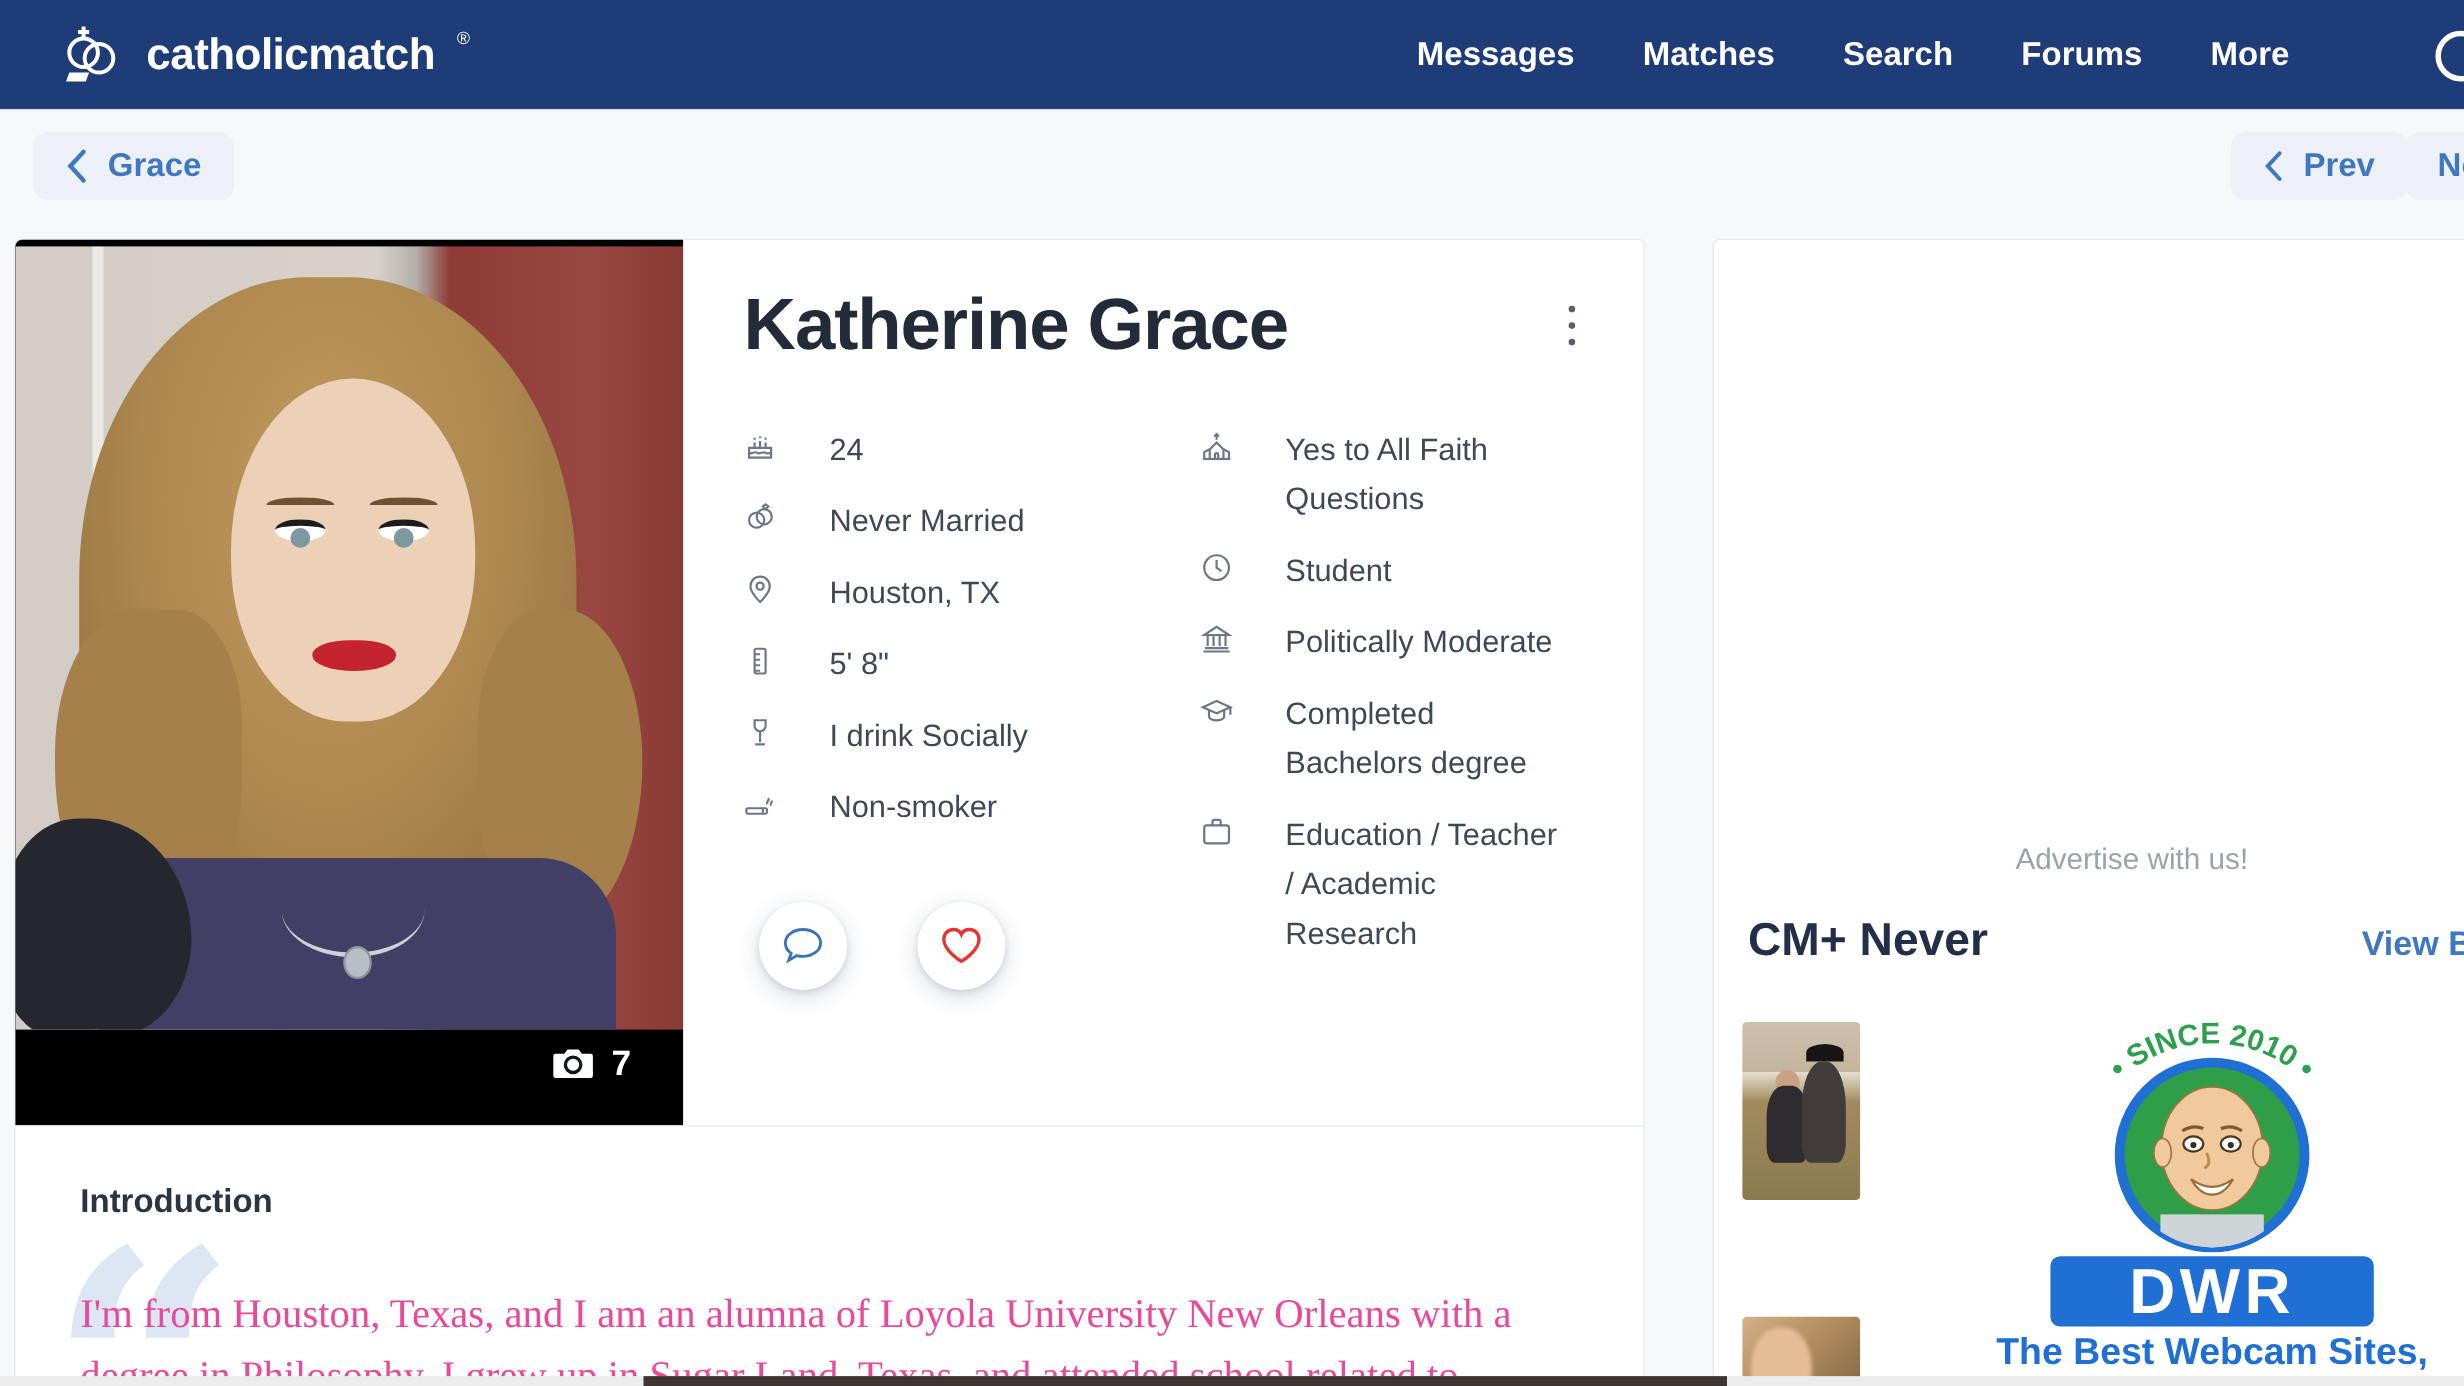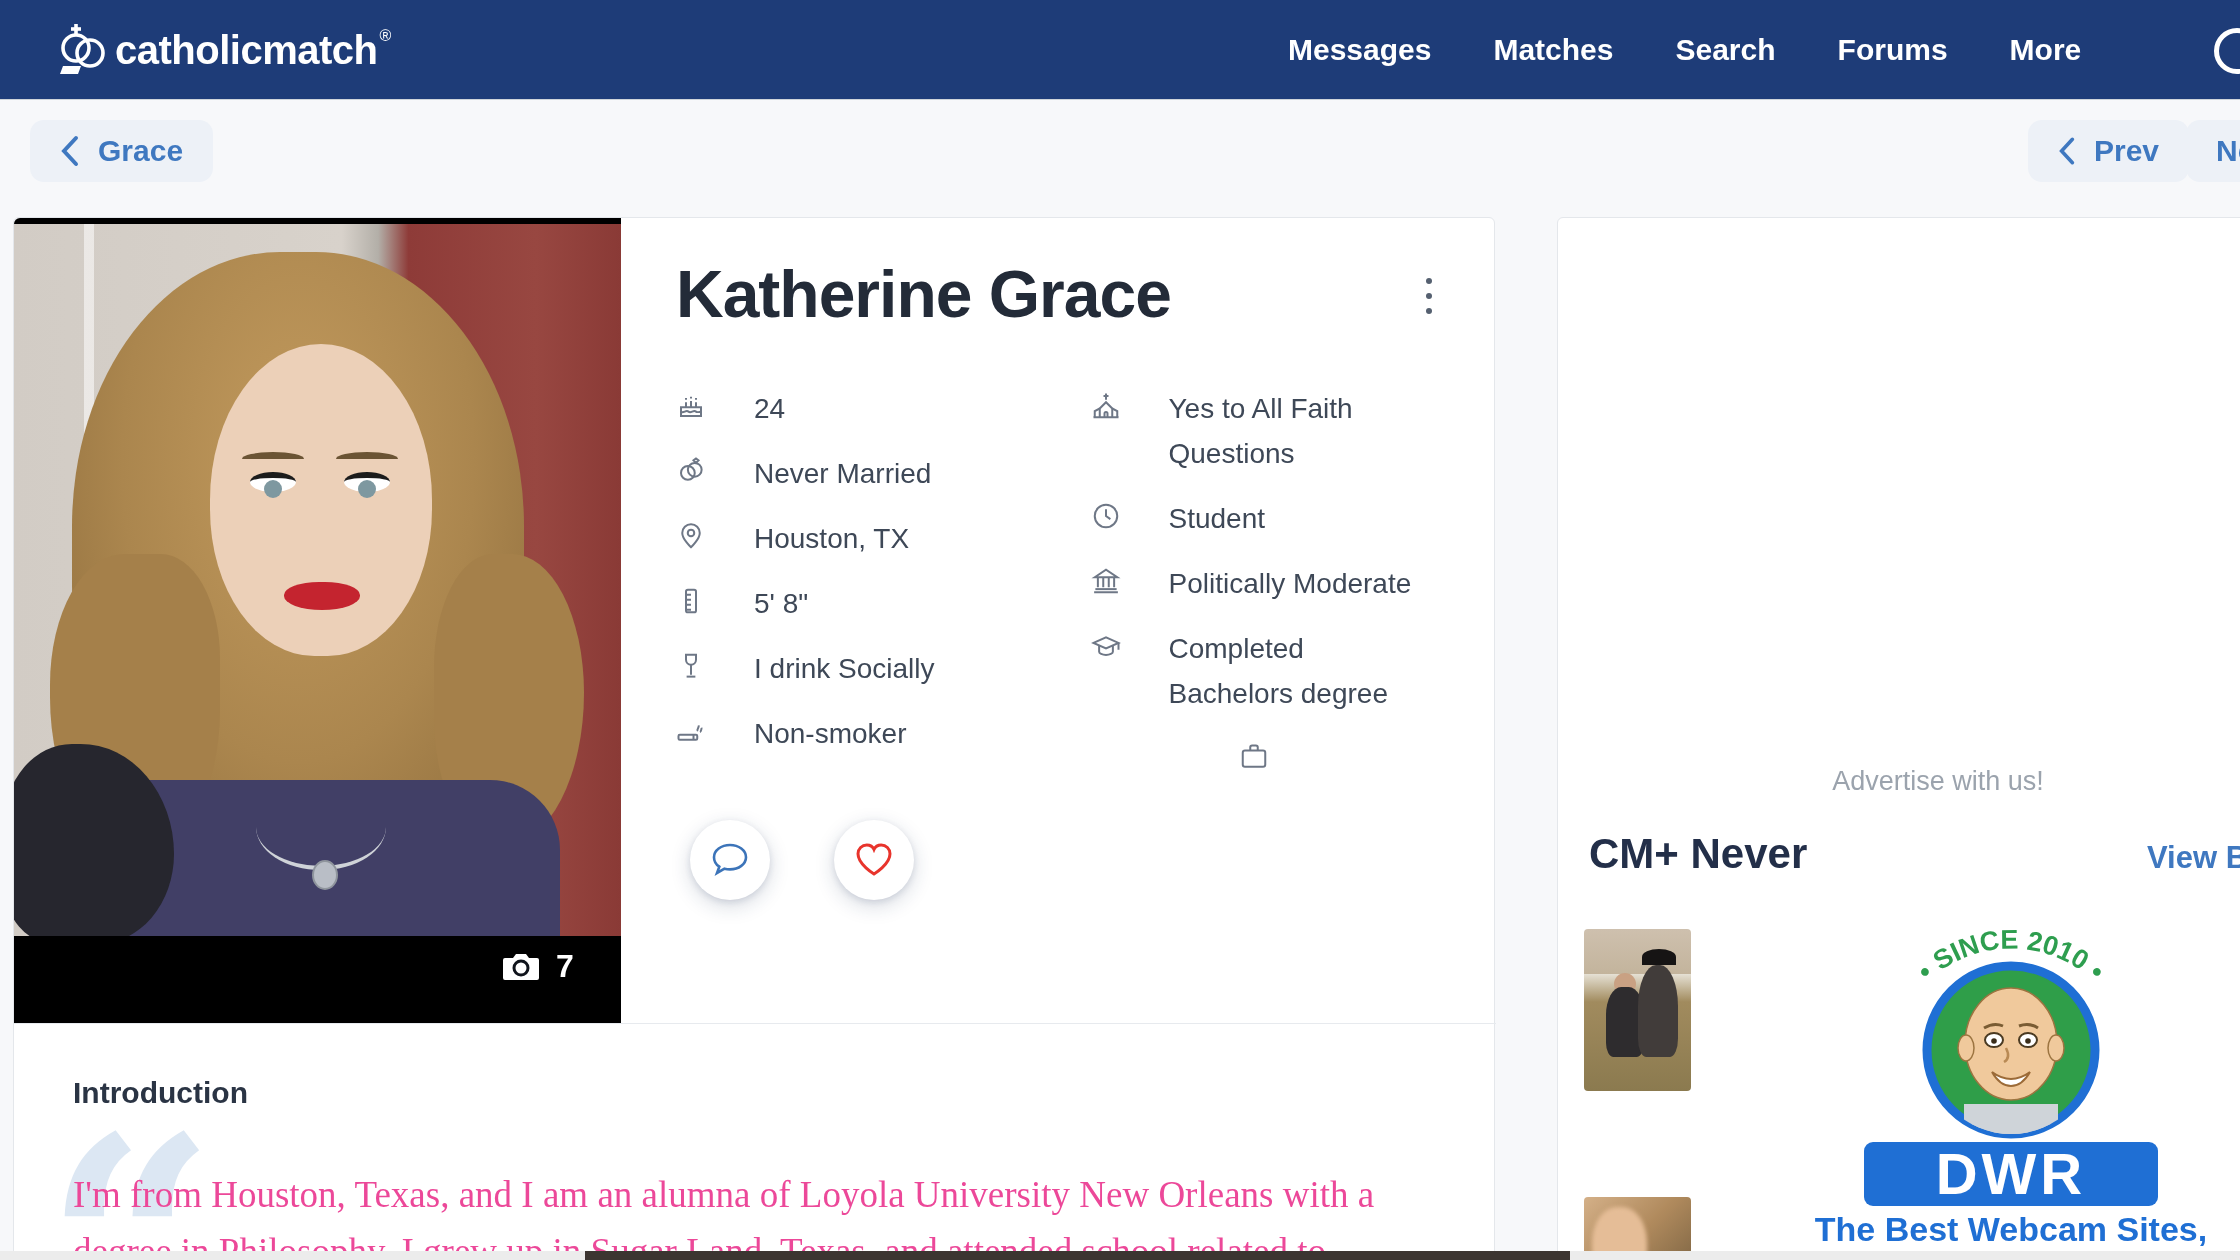--- a/index.html
+++ b/index.html
@@ -2,21 +2,21 @@
 <html><head>
 <meta charset="utf-8">
 <style>
   * { margin:0; padding:0; box-sizing:border-box; }
   html,body { width:2240px; height:1260px; }
   body { font-family:"Liberation Sans", sans-serif; background:#f7f8fa; overflow:hidden; position:relative; }
   .page { position:absolute; left:0; top:0; width:2240px; height:1260px; overflow:hidden; }
 
   
   .navbar { position:absolute; left:0; top:0; width:2240px; height:100px; background:#1e3c78; border-bottom:1px solid #cfd4da; display:flex; align-items:center; }
-  .brand { position:absolute; left:55px; top:0; height:100px; display:flex; align-items:center; gap:2px; color:#fff; }
+  .brand { position:absolute; left:55px; top:0; height:100px; display:flex; align-items:center; gap:20px; color:#fff; }
   .brand-text { font-size:40px; font-weight:bold; letter-spacing:-0.5px; }
   .brand-reg { font-size:16px; vertical-align:top; position:relative; top:-14px; }
   .nav-items { position:absolute; left:1288px; top:0; height:100px; display:flex; align-items:center; gap:62px; }
   .nav-item { color:#fff; font-size:30px; font-weight:bold; cursor:pointer; white-space:nowrap; }
   .nav-profile-circle { position:absolute; left:2214px; top:28px; width:46px; height:46px; border:5px solid #fff; border-radius:50%; }
 
   
   .pill-btn { position:absolute; height:62px; background:#edf1f7; border-radius:14px; display:flex; align-items:center; gap:18px; padding:0 30px; color:#3f78c0; font-size:30px; font-weight:bold; cursor:pointer; }
   .pill-btn svg { flex:0 0 auto; }
   .btn-back { left:30px; top:120px; }
@@ -302,20 +302,21 @@
         </span>
         <span class="d-text">Completed Bachelors degree</span>
       </div>
       <div class="detail-row">
         <span class="d-icon">
           <svg width="30" height="30" viewBox="0 0 24 24" fill="none" stroke="currentColor" stroke-width="1.6">
               <rect x="3" y="7.5" width="18" height="13" rx="1.8"></rect>
               <path d="M9 7.5 V5 a1.5 1.5 0 0 1 1.5 -1.5 h3 A1.5 1.5 0 0 1 15 5 v2.5"></path>
             </svg>
         </span>
+        <span class="d-text">Education / Teacher / Academic Research</span>
       </div>
     </div>
 
     <div class="circle-btn btn-message">
       <svg width="40" height="38" viewBox="0 0 40 38" fill="none">
         <path d="M20 4 c8.8 0 16 5.4 16 12.2 S28.8 28.4 20 28.4 c-1.9 0 -3.8 -0.25 -5.5 -0.72 L7 32 l2.3 -6.3 C6 23.5 4 20.3 4 16.2 C4 9.4 11.2 4 20 4 z" stroke="#3c74b9" stroke-width="2.6"></path>
       </svg>
     </div>
     <div class="circle-btn btn-like">
       <svg width="40" height="36" viewBox="0 0 40 36" fill="none">

